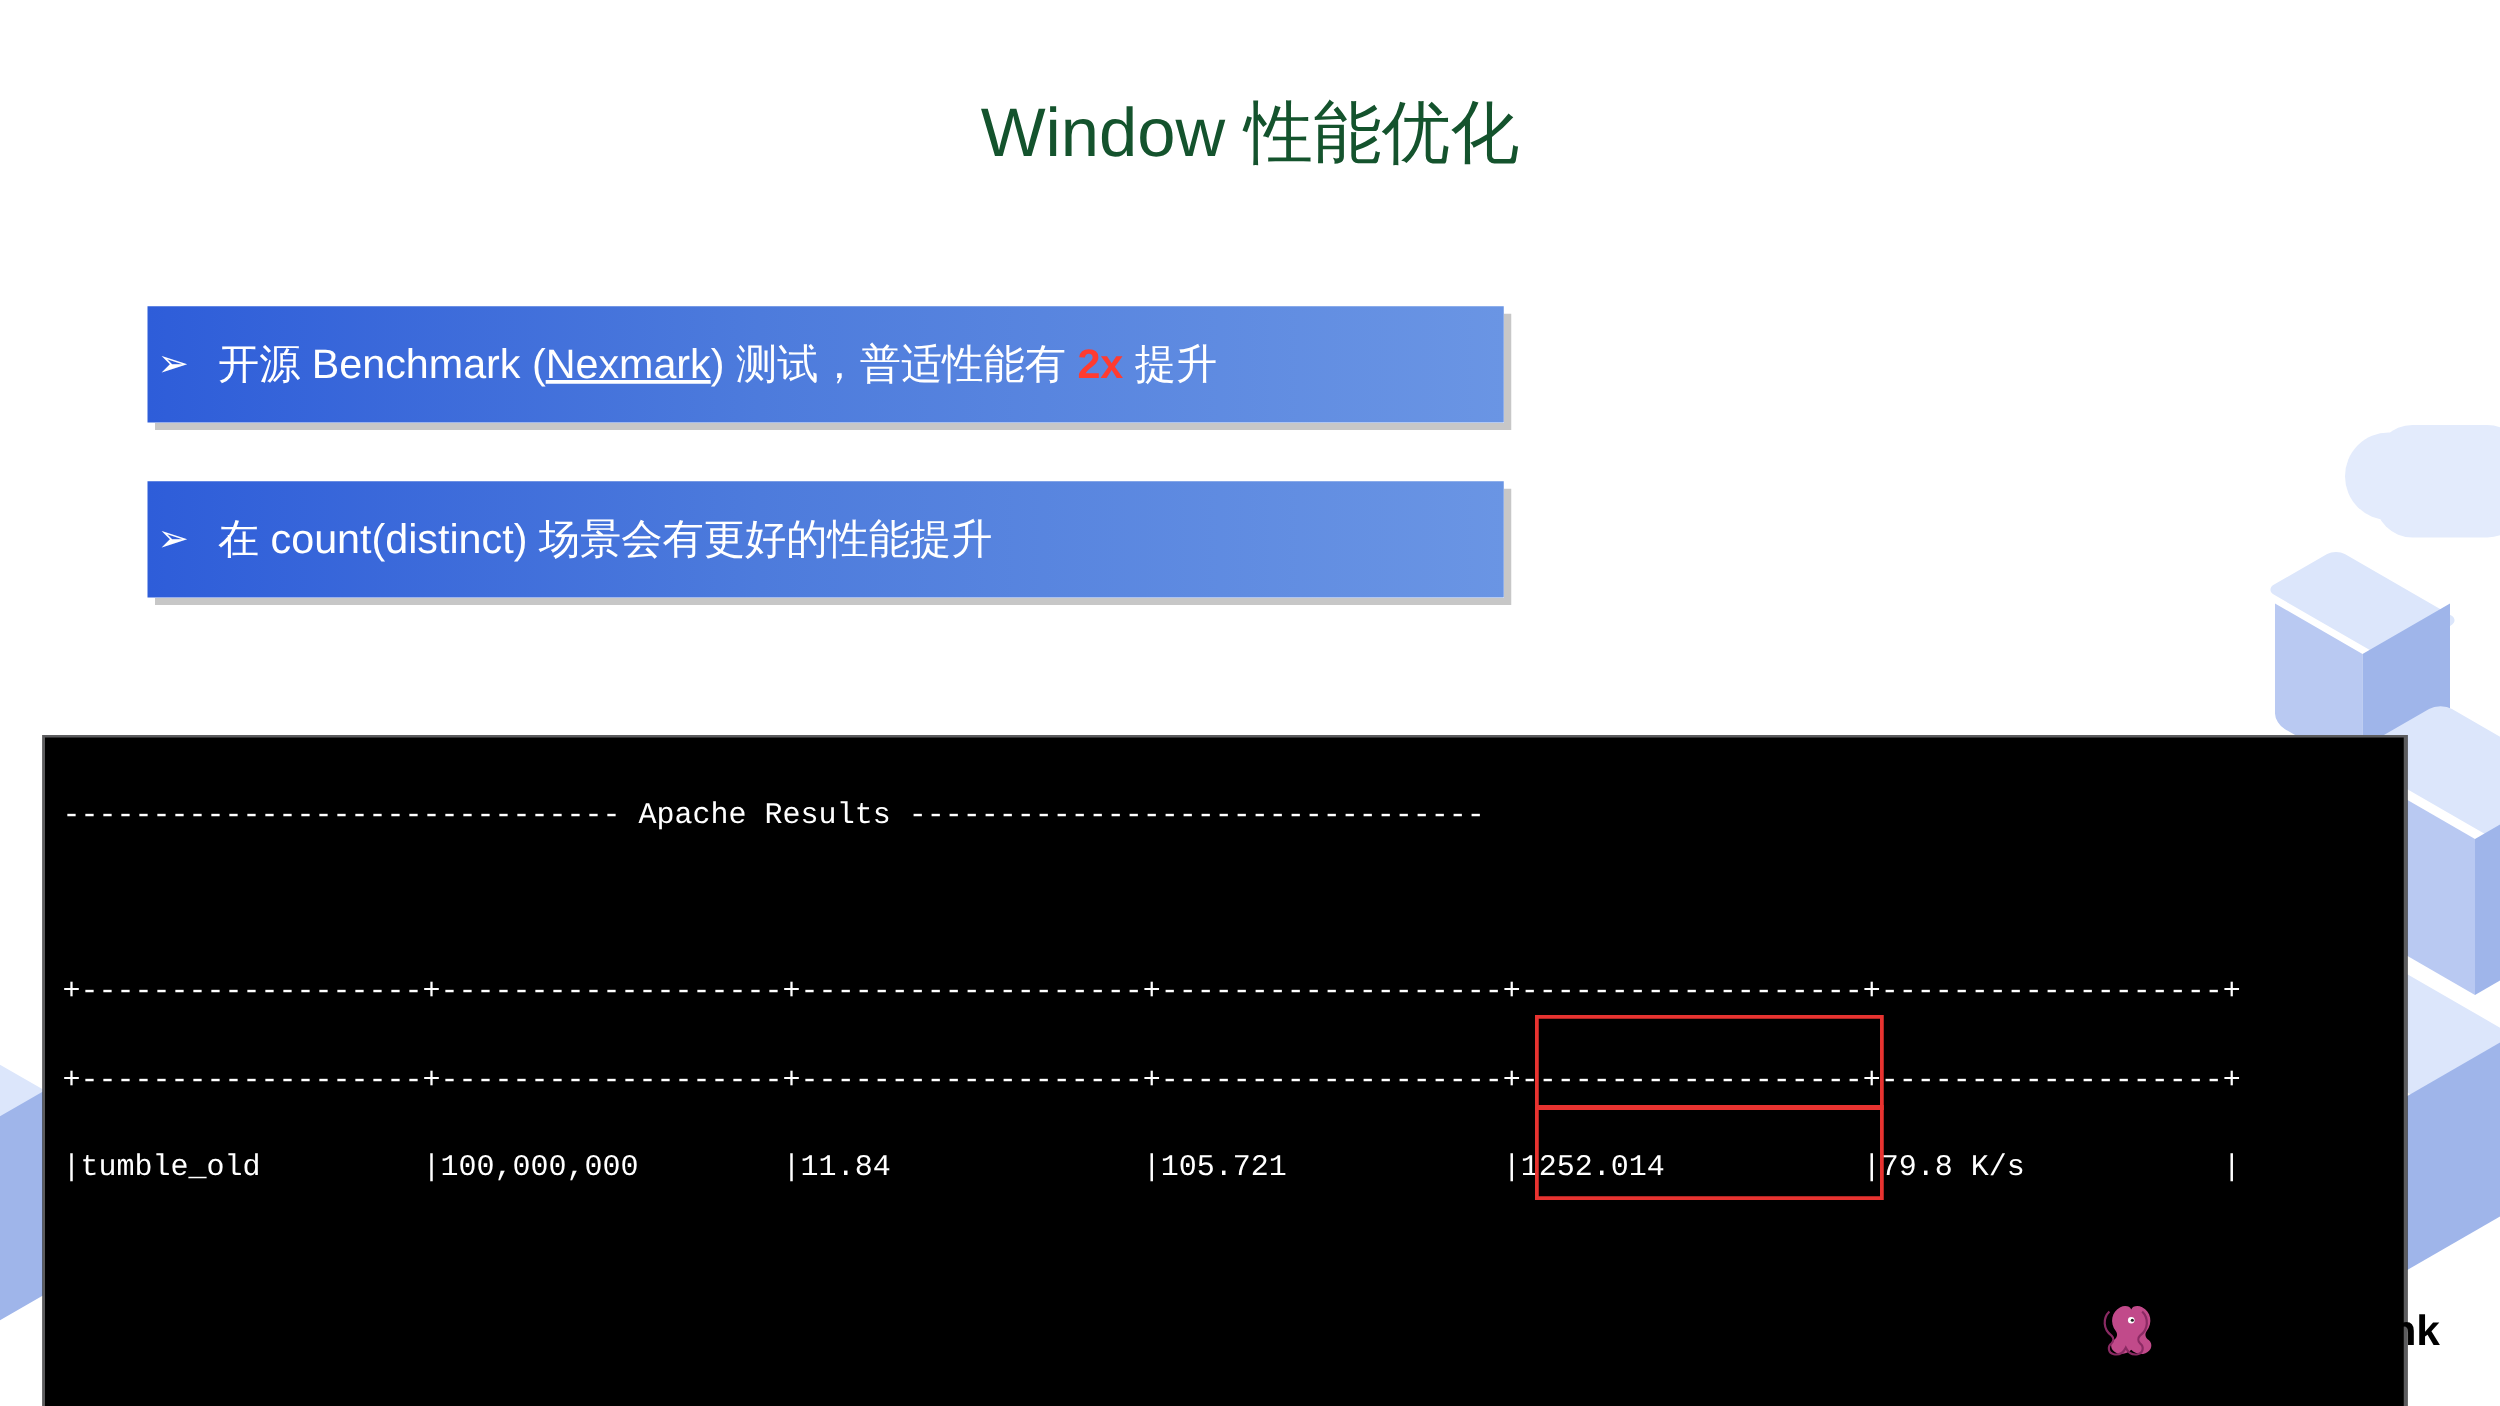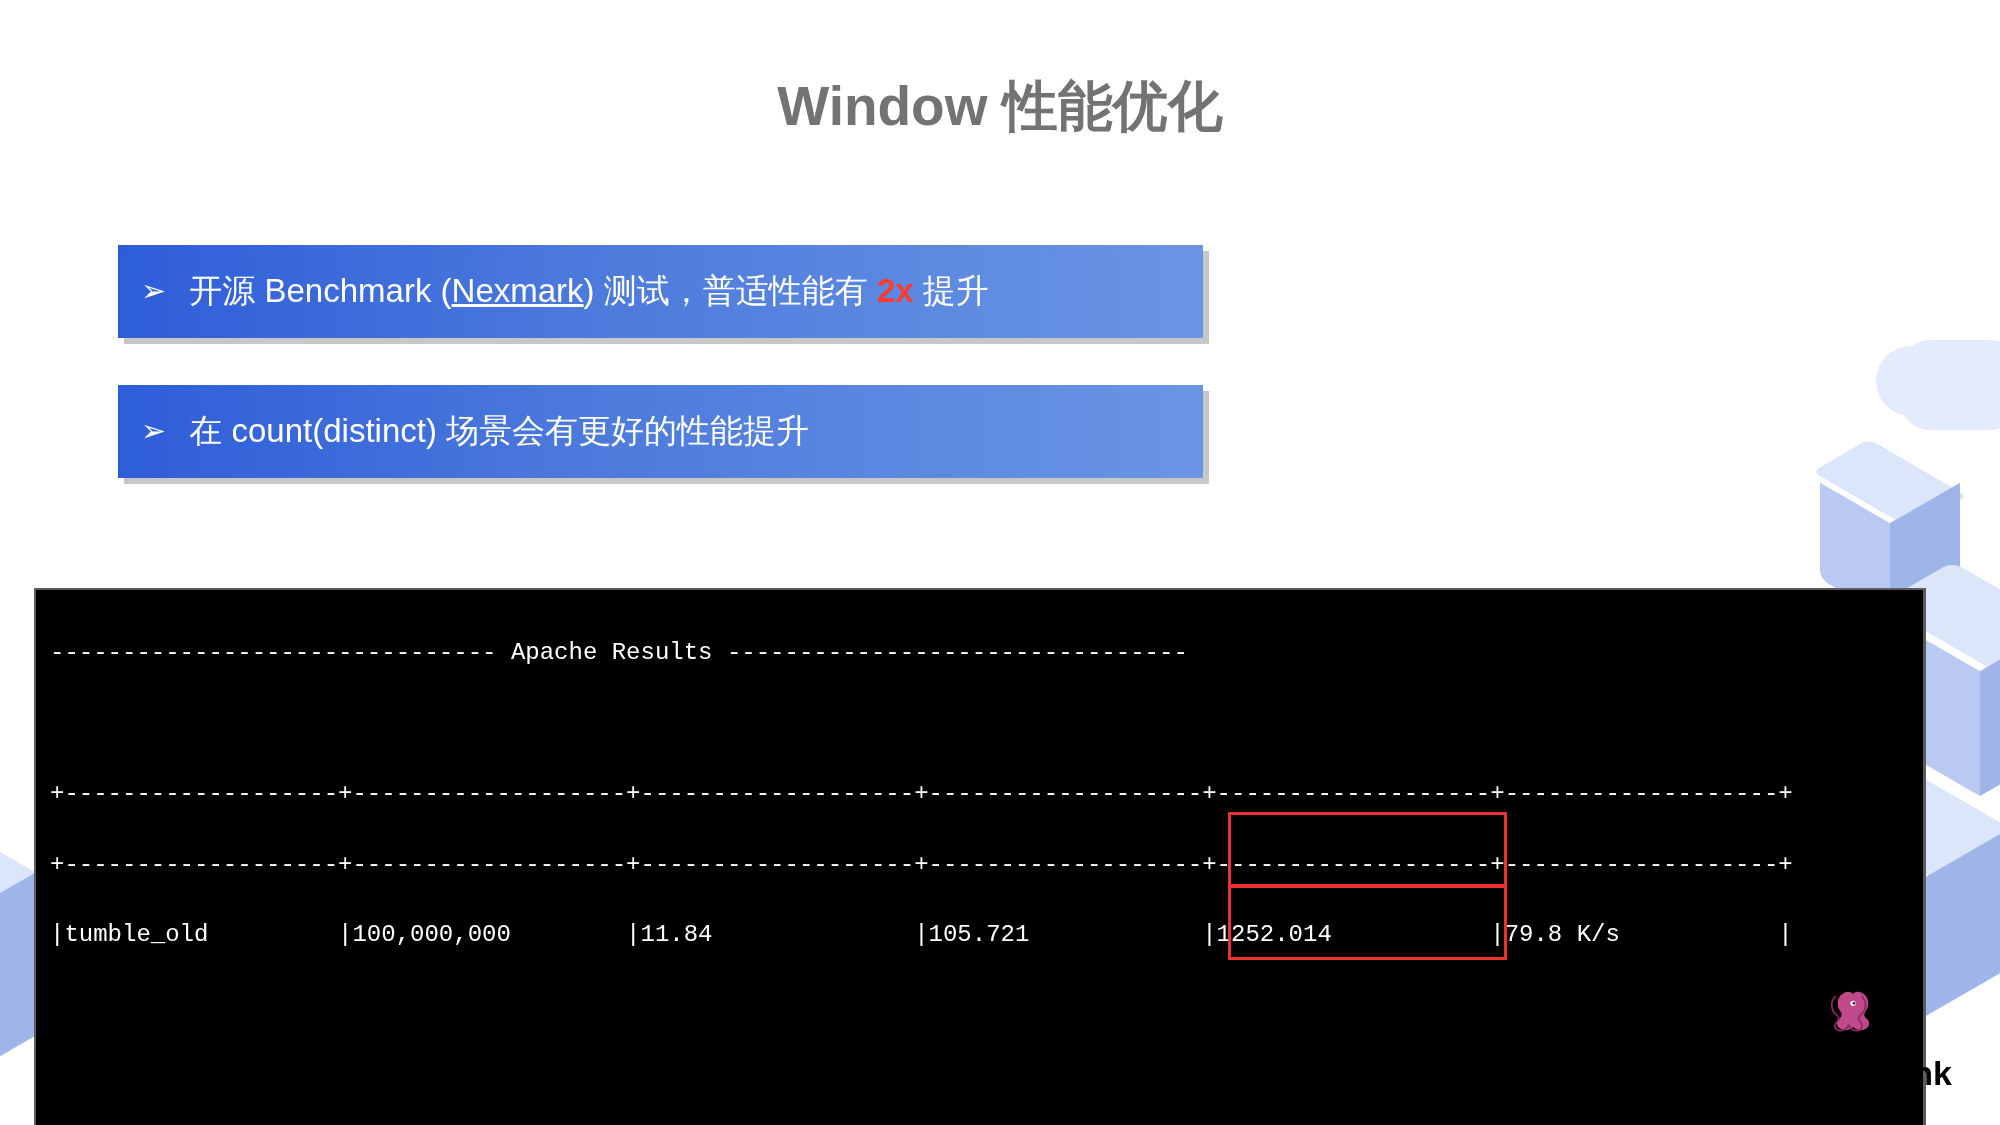--- a/index.html
+++ b/index.html
@@ -62,30 +62,30 @@
   .cloud-bubble::before { width:70px; height:70px; left:-24px; top:6px; }
   .cloud-bubble::after  { width:70px; height:70px; right:-24px; top:6px; }
 
   
   .title {
     position:absolute;
     top: 70px;
     left: 0; right: 0;
     text-align: center;
     font-size: 55px;
-    font-weight: 700;
-    color: #737373;
+    font-weight: 400;
+    color: #14532d;
   }
 
   
   .card {
     position:absolute;
     left: 118px;
     width: 1085px;
-    padding: 24px 30px 24px 23px;
+    padding: 24px 30px 24px 8px;
     color: #ffffff;
     font-size: 33px;
     background: linear-gradient(90deg, #2e5dd9 0%, #4d7bdc 45%, #6a95e4 100%);
     box-shadow: 6px 6px 0 rgba(0,0,0,.22);
     box-sizing: border-box;
   }
   .card1 { top: 245px; }
   .card2 { top: 385px; }
 
   .card .chev {
@@ -127,21 +127,20 @@
   }
 
   
   .footer {
     position:absolute;
     right: 48px;
     bottom: 32px;
     display:flex;
     align-items:center;
     gap: 14px;
-    flex-direction: column;
   }
   .footer .txt {
     font-size: 34px;
     font-weight: 700;
     color: #000;
   }
   .squirrel {
     width: 56px; height: 56px;
     position:relative;
   }

